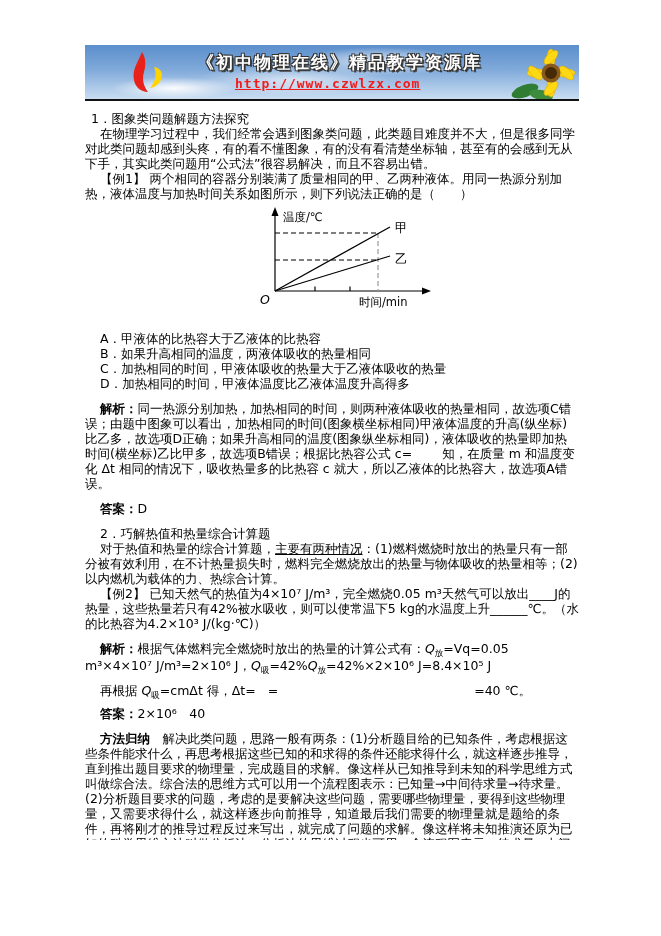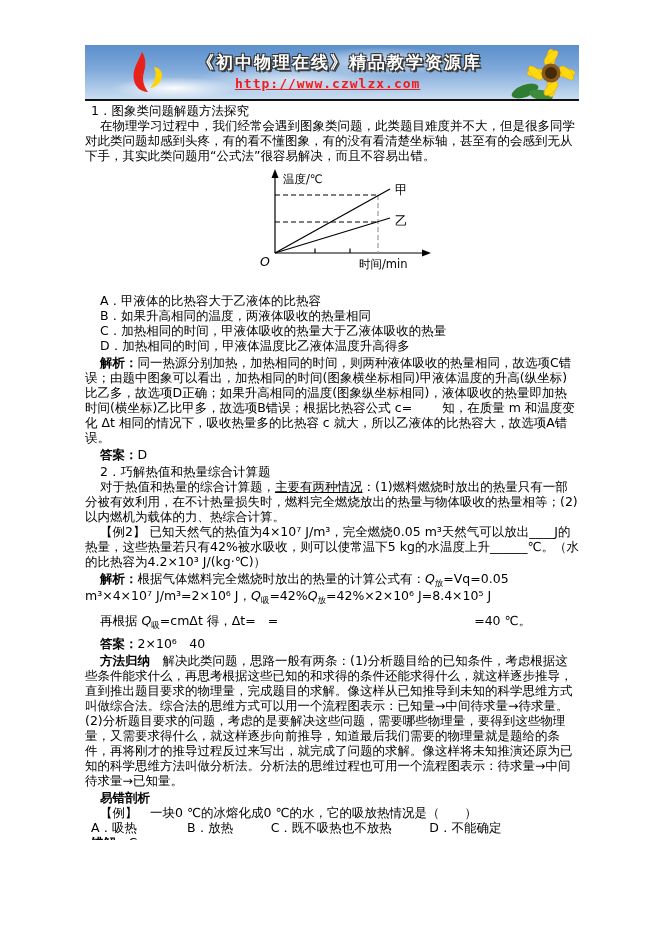--- a/index.html
+++ b/index.html
@@ -44,21 +44,21 @@
   .ind   { text-indent: 15px; }
   .ind6  { text-indent: 6px; }
   .b { font-weight: bold; }
   .u { text-decoration: underline; text-align: center; }
   .it { font-style: italic; }
   .sub { font-size: 8.5px; position: relative; top: 3px; }
   .gap-sm { display: inline-block; width: 30px; }
   .gap-md { display: inline-block; width: 12px; }
   .gap-lg { display: inline-block; width: 196px; }
   .eqline { margin: 8px 0 6px 0; }
-  .mt2 { margin-top: 2px; }
+  .mt2 { margin-top: 10px; }
 
   .graph-wrap { margin: 4px 0 20px 158px; width: 215px; height: 106px; }
   .graph text { font-family: "DejaVu Sans", sans-serif; }
 
   
   .footer {
     position: absolute; left: 79px; top: 852px; width: 498px;
     font-size: 14px; line-height: 15.5px; font-weight: bold;
     color: #cc6600; letter-spacing: 1.2px;
   }
@@ -100,20 +100,21 @@
             <circle cx="0" cy="0" r="9.5" fill="#8a5a1b"></circle>
             <circle cx="0" cy="0" r="6" fill="#452a08"></circle>
           </g>
         </svg>
       </span>
     </div>
 
     <p class="t ind6 mt2">1．图象类问题解题方法探究</p>
     <p class="t ind">在物理学习过程中，我们经常会遇到图象类问题，此类题目难度并不大，但是很多同学对此类问题却感到头疼，有的看不懂图象，有的没有看清楚坐标轴，甚至有的会感到无从下手，其实此类问题用“公式法”很容易解决，而且不容易出错。</p>
 
+    <p class="t ind"><span>【例1】</span><span> 两个相同的容器分别装满了质量相同的甲、乙两种液体。用同一热源分别加热，液体温度与加热时间关系如图所示，则下列说法正确的是（　　）</span></p>
 
     <div class="graph-wrap">
       <svg class="graph" width="215" height="106" viewBox="0 0 215 106">
         <line x1="32" y1="86" x2="32" y2="8" stroke="#000" stroke-width="1.2"></line>
         <polygon points="32,2 28.5,11 35.5,11" fill="#000"></polygon>
         <line x1="32" y1="86" x2="182" y2="86" stroke="#000" stroke-width="1.2"></line>
         <polygon points="188,86 179,82.5 179,89.5" fill="#000"></polygon>
         <line x1="72" y1="86" x2="72" y2="81.5" stroke="#000" stroke-width="1.2"></line>
         <line x1="107" y1="86" x2="107" y2="81.5" stroke="#000" stroke-width="1.2"></line>
         <line x1="32" y1="28" x2="135" y2="28" stroke="#000" stroke-width="1.1" stroke-dasharray="5,3"></line>

